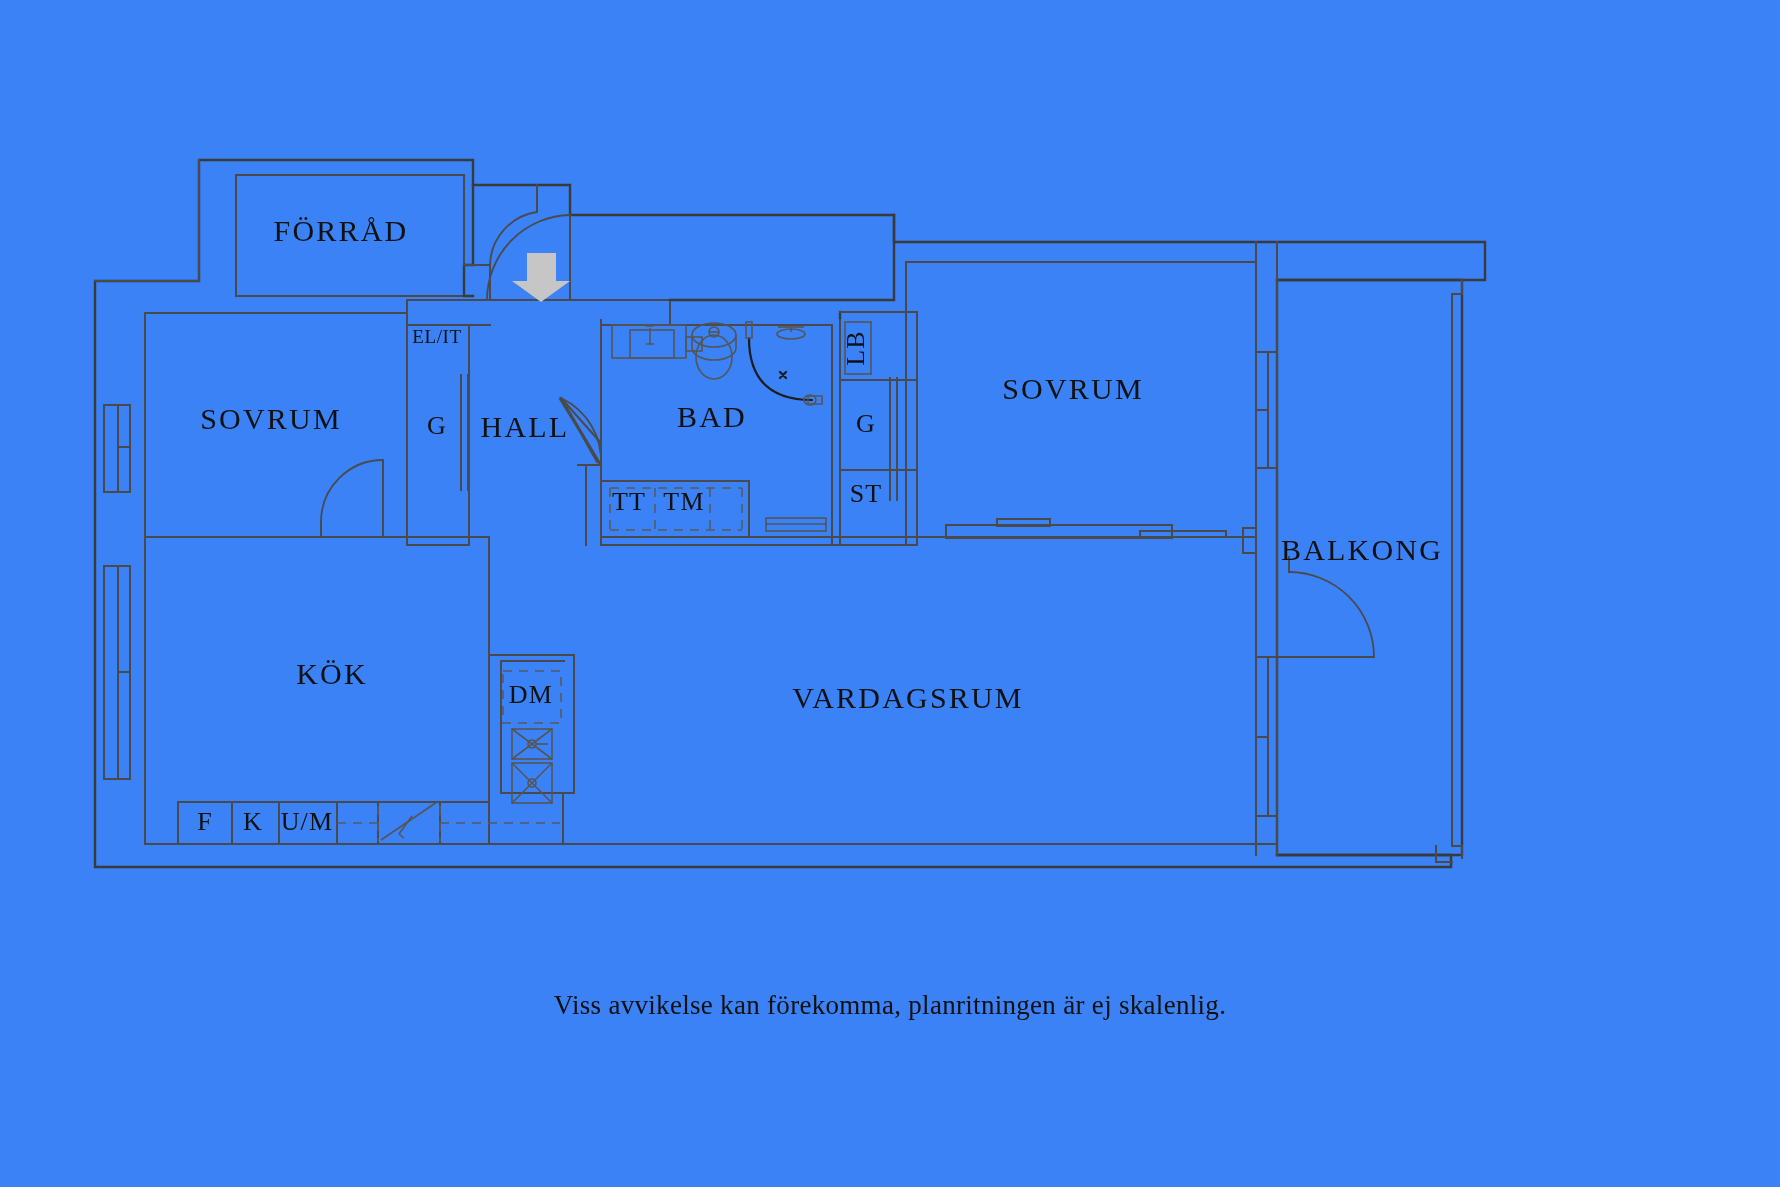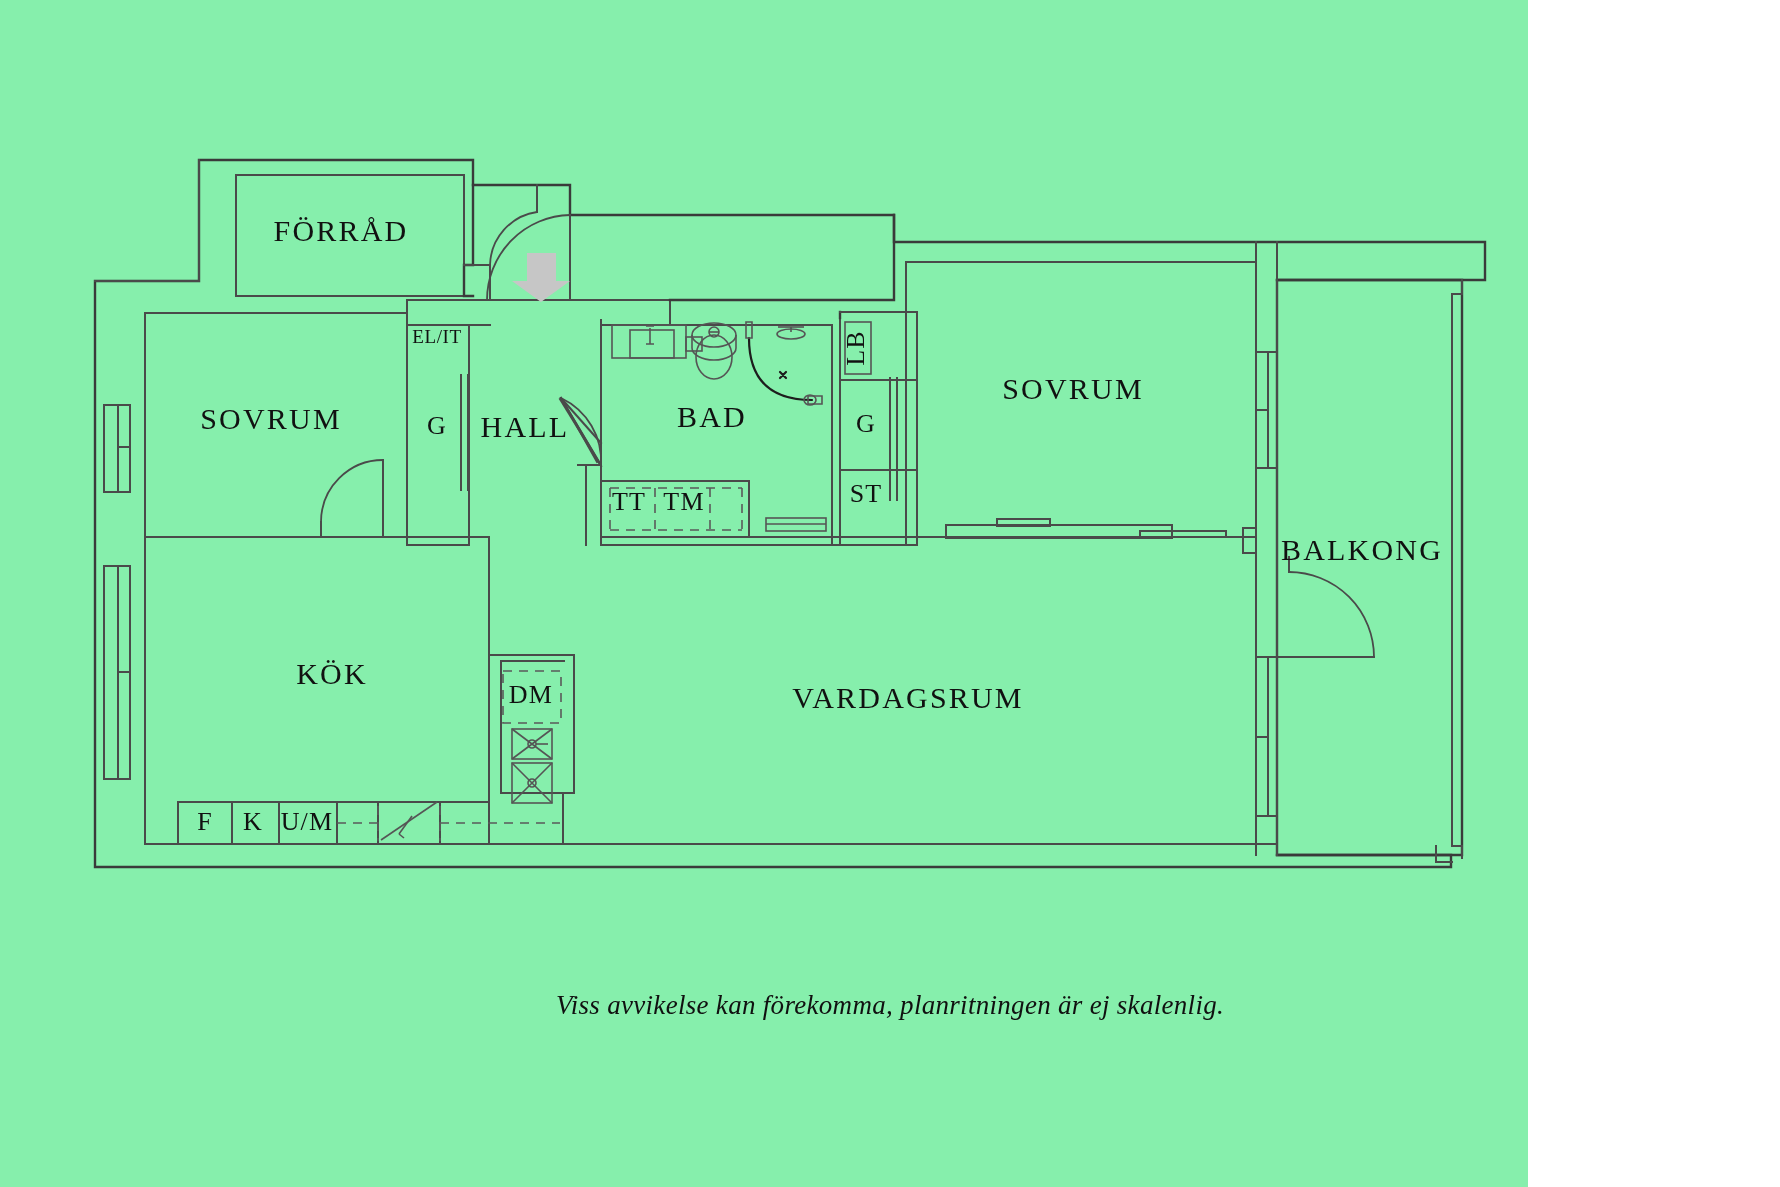--- a/index.html
+++ b/index.html
@@ -8,23 +8,23 @@
     background: #ffffff;
   }
   body {
     width: 1780px;
     height: 1187px;
     font-family: "Liberation Serif", "DejaVu Serif", serif;
     overflow: hidden;
   }
   #plan-root {
     position: relative;
-    width: 1528px;
+    width: 1780px;
     height: 1187px;
-    background: #86efac;
+    background: #3b82f6;
   }
   svg#floorplan {
     position: absolute;
     left: 0;
     top: 0;
     width: 1780px;
     height: 1187px;
     display: block;
   }
   .wall-thin {
@@ -84,21 +84,20 @@
     font-size: 19px;
     letter-spacing: 0.6px;
   }
   .caption-text {
     position: absolute;
     left: 0;
     top: 990px;
     width: 1780px;
     text-align: center;
     font-family: "Liberation Serif", "DejaVu Serif", serif;
-    font-style: italic;
     font-size: 27px;
     color: #101010;
     letter-spacing: 0.3px;
   }
 </style>
 </head>
 <body>
 
 <div id="plan-root">
 

